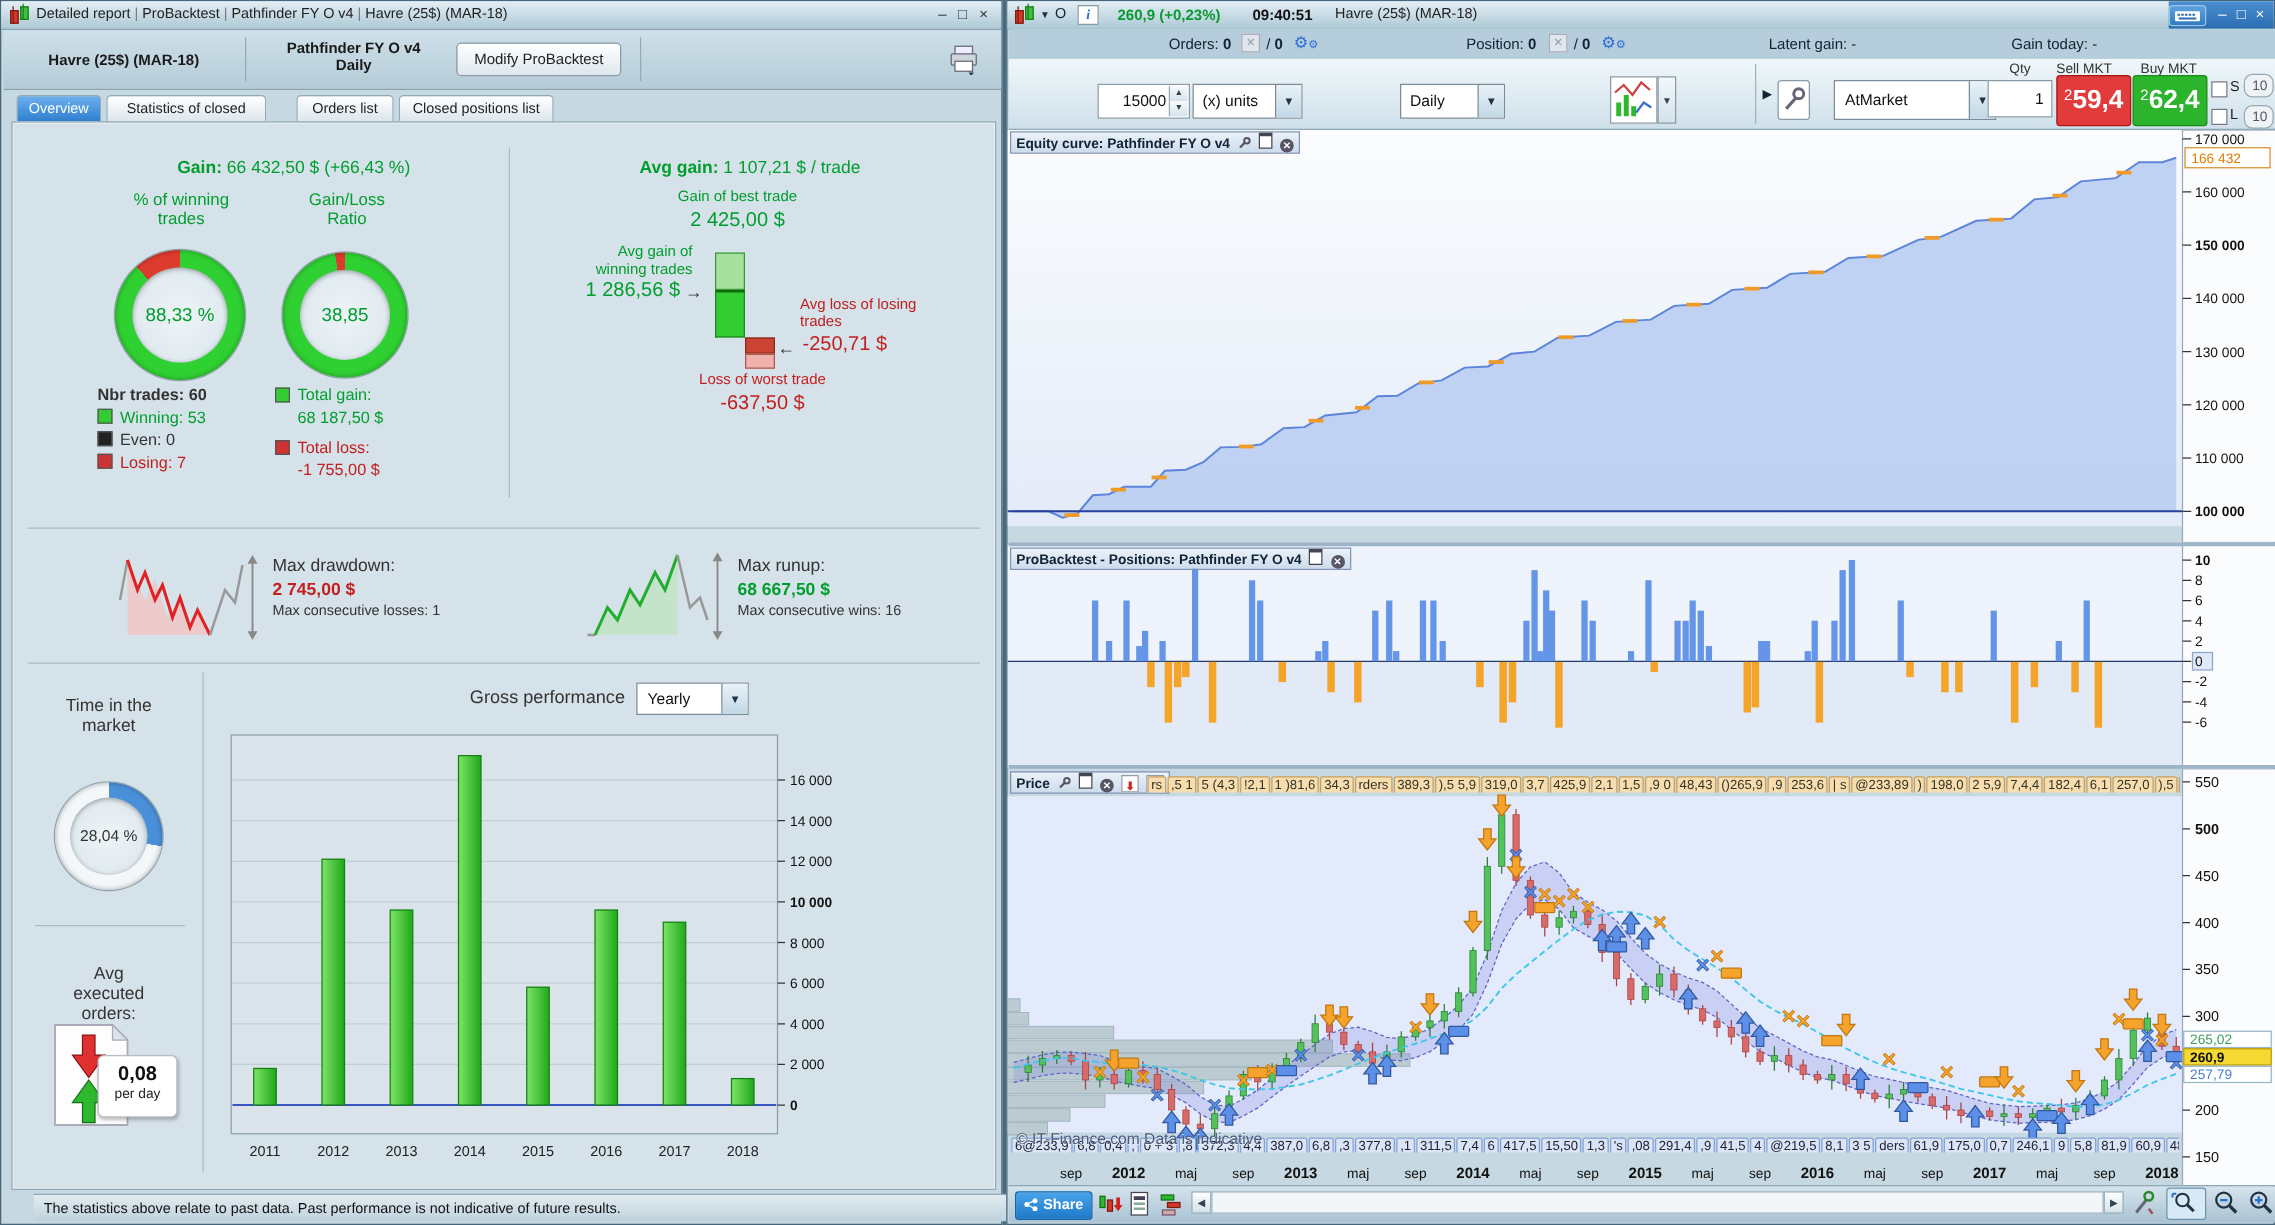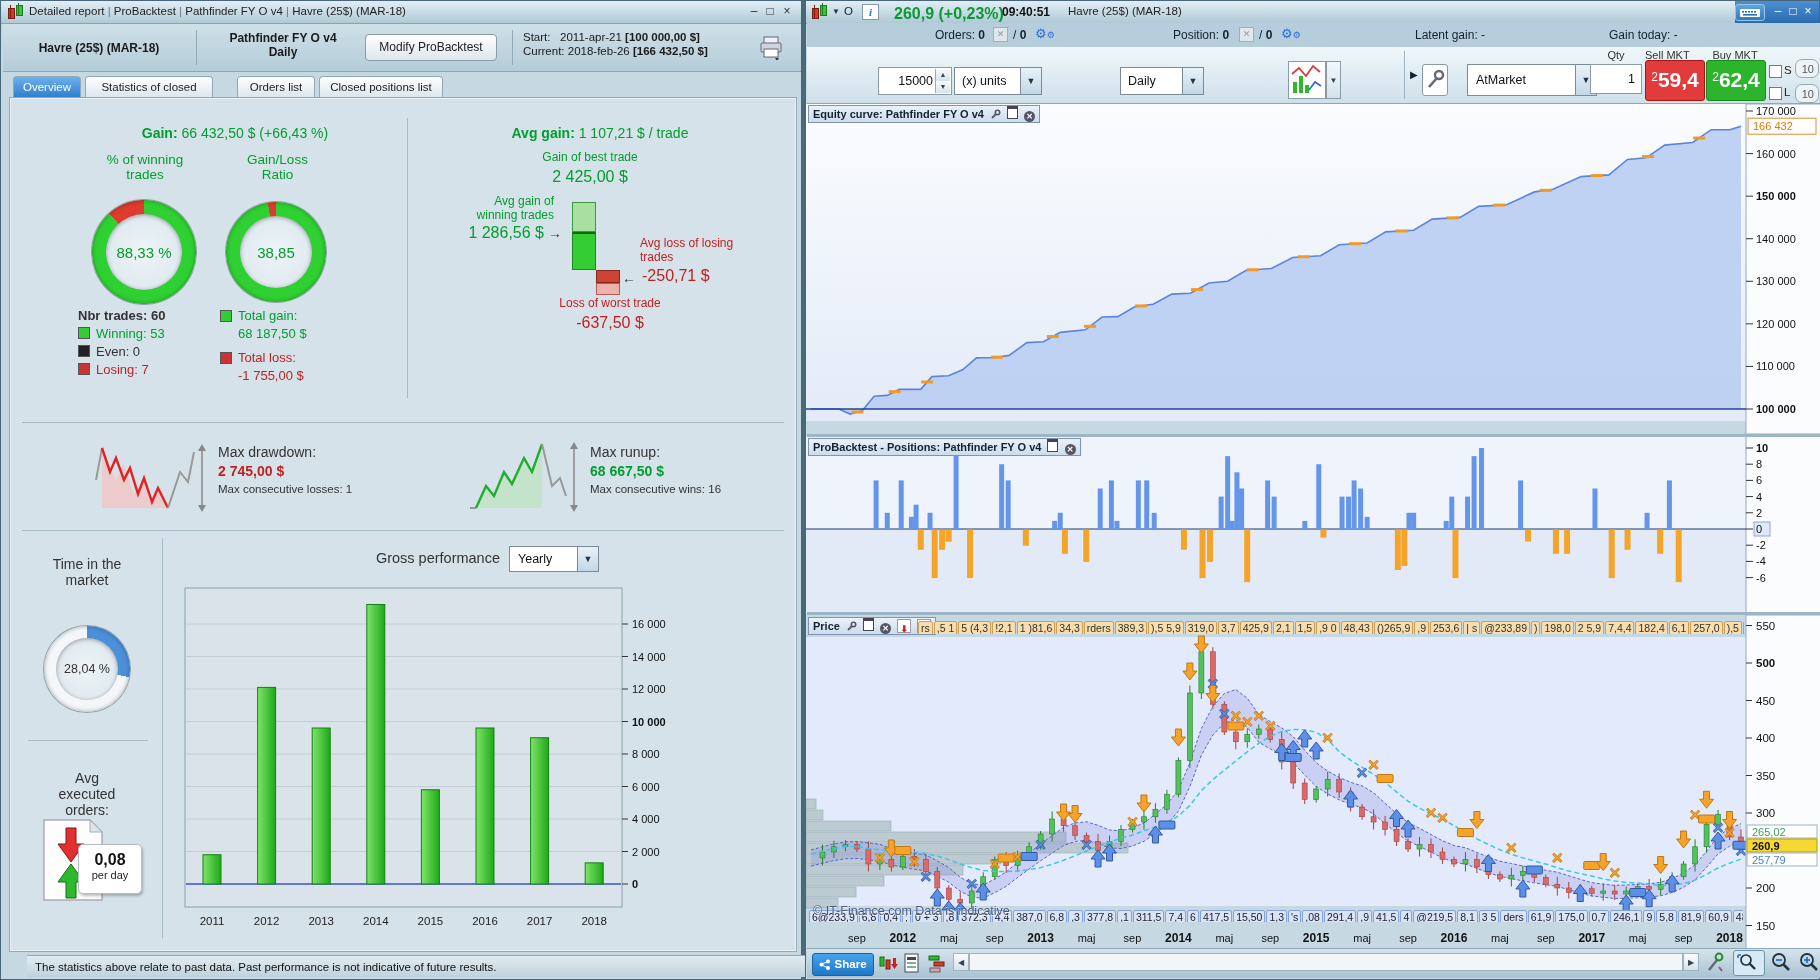--- a/index.html
+++ b/index.html
@@ -111,24 +111,20 @@
     <div class="rep-col" style="left:0;width:192px;display:flex;align-items:center;justify-content:center;">
       <b style="font-size:12px;color:#1a1a1a;">Havre (25$) (MAR-18)</b>
     </div>
     <div class="vline" style="left:193px;"></div>
     <div class="rep-col" style="left:200px;width:160px;text-align:center;padding-top:7px;font-size:12px;color:#1a1a1a;">
       <b>Pathfinder FY O v4</b><br>
       <b>Daily</b>
     </div>
     <div class="btn abs" style="left:362px;top:10px;width:130px;height:25px;line-height:25px;">Modify ProBacktest</div>
     <div class="vline" style="left:509px;"></div>
-    <div class="rep-col" style="left:520px;width:230px;padding-top:7px;font-size:11.5px;color:#1a1a1a;">
-      <div><span>Start:</span>&nbsp;&nbsp;&nbsp;<span>2011-apr-21</span> <b>[100 000,00 $]</b></div>
-      <div style="margin-top:2px;"><span>Current:</span> <span>2018-feb-26</span> <b>[166 432,50 $]</b></div>
-    </div>
     <svg class="abs" style="left:756px;top:10px;" width="26" height="26">
       <rect x="5" y="3" width="14" height="7" fill="#eef" stroke="#667"></rect>
       <rect x="2" y="9" width="20" height="9" rx="1" fill="#cdd6dd" stroke="#667"></rect>
       <rect x="5" y="15" width="14" height="8" fill="#fff" stroke="#667"></rect>
       <path d="M16 24 l4 0 l-2 3 z" fill="#334"></path>
     </svg>
   </div>
 
   <div class="tabs">
     <div class="tab active" style="left:0;width:68px;">Overview</div>
@@ -325,21 +321,21 @@
   <div class="titlebar">
     <span class="candleicon" style="left:5px;top:4px;">
           <span class="c1"></span>
           <span class="c2"></span>
           <span class="w1"></span>
           <span class="w2"></span>
         </span>
     <span class="abs" style="left:26px;top:6px;font-size:8px;color:#234;">▼</span>
     <span class="abs" style="left:38px;top:4px;font-size:11.5px;color:#123;">O</span>
     <span class="abs" style="left:56px;top:3px;width:15px;height:14px;background:#fff;border:1px solid #89a;text-align:center;font-family:'Liberation Serif',serif;font-style:italic;font-weight:bold;font-size:11px;color:#2b6fd0;line-height:14px;">i</span>
-    <b class="abs" style="left:88px;top:4px;font-size:16px;color:#0a9a30;">260,9 (+0,23%)</b>
+    <b class="abs" style="left:88px;top:4px;font-size:12px;color:#0a9a30;">260,9 (+0,23%)</b>
     <b class="abs" style="left:196px;top:4px;font-size:12px;color:#111;">09:40:51</b>
     <span class="abs" style="left:262px;top:4px;font-size:11.5px;color:#222;">Havre (25$) (MAR-18)</span>
     <span class="abs" style="right:0;top:0;width:84px;height:22px;background:linear-gradient(#4b8fd0,#2a6cb0);"></span>
     <span class="kbbox" style="right:54px;top:3px;width:28px;height:15px;">
       <svg width="28" height="15">
             <rect x="4" y="4" width="20" height="8" rx="1" fill="#fff"></rect>
             <g fill="#2a6cb0">
               <rect x="6" y="6" width="2" height="1.6"></rect>
               <rect x="9" y="6" width="2" height="1.6"></rect>
               <rect x="12" y="6" width="2" height="1.6"></rect>

